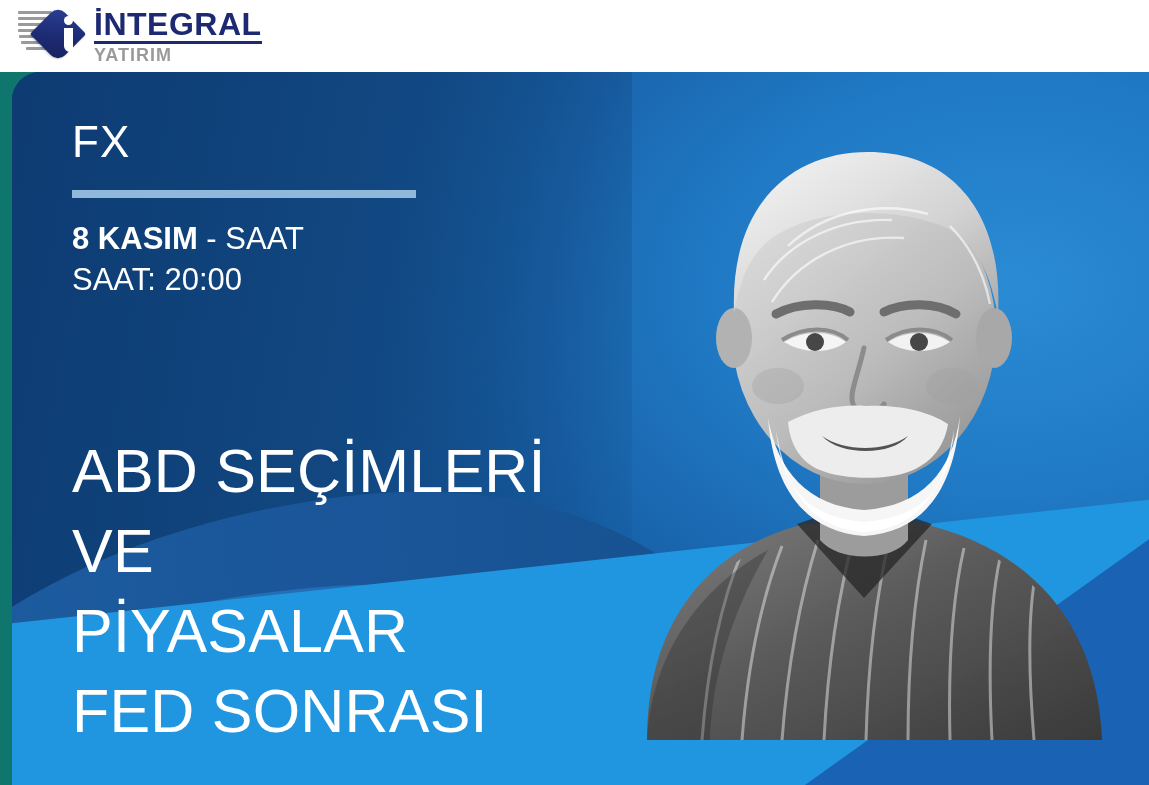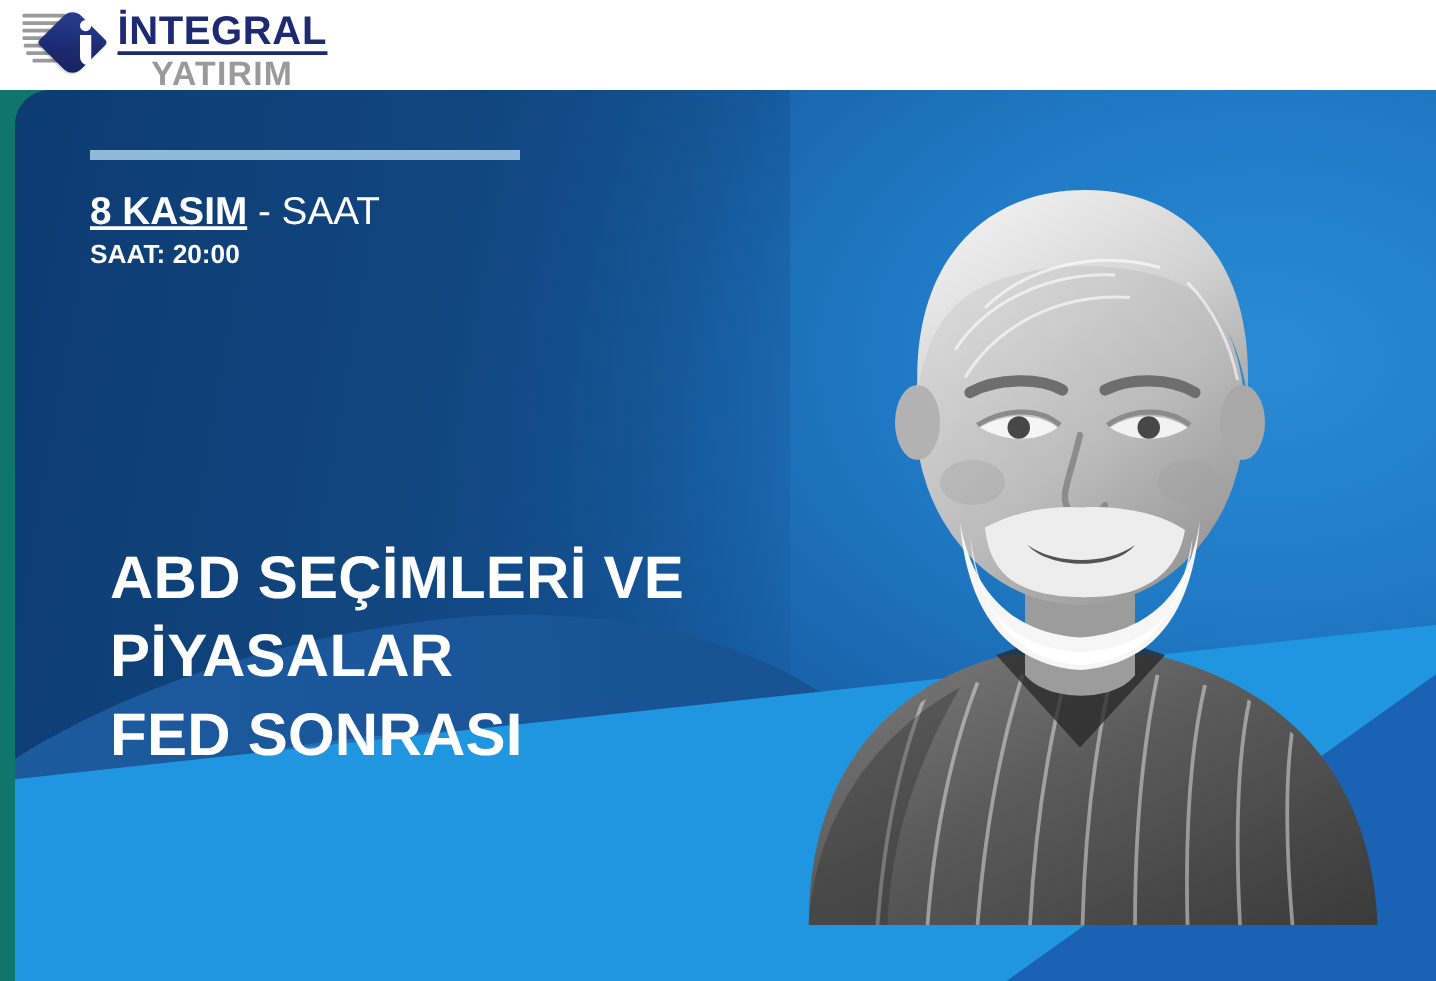--- a/index.html
+++ b/index.html
@@ -104,22 +104,22 @@
     font-size: 32px;
     font-weight: 700;
     letter-spacing: .5px;
     color: #1d2a72;
     border-bottom: 3px solid #1d2a72;
     padding-bottom: 1px;
     display: inline-block;
   }
   .logo-bottom {
     display: block;
-    text-align: center;
-    font-size: 27px;
+    text-align: left;
+    font-size: 18px;
     font-weight: 700;
     letter-spacing: 1px;
     color: #9a9a9a;
     margin-top: 2px;
   }
 
   
   #promo-banner {
     position: absolute;
     left: 12px;
@@ -216,38 +216,38 @@
     background: #8fb8da;
     margin-bottom: 22px;
   }
   #event-date {
     font-size: 31px;
     color: #ffffff;
     line-height: 1.2;
     margin: 0;
     white-space: nowrap;
   }
-  #event-date .date-strong { font-weight: 700; text-decoration: underline; }
+  #event-date .date-strong { font-weight: 700; }
   #event-date .date-day { font-weight: 400; }
   #event-time {
-    font-size: 21px;
-    font-weight: 700;
+    font-size: 31px;
+    font-weight: 400;
     color: #ffffff;
     line-height: 1.25;
     margin: 4px 0 0 0;
   }
 
   #event-headline {
     position: absolute;
-    left: 76px;
+    left: 60px;
     top: 360px;
     width: 560px;
     margin: 0;
-    font-size: 48px;
-    font-weight: 700;
+    font-size: 61px;
+    font-weight: 400;
     color: #ffffff;
     line-height: 1.31;
     letter-spacing: .2px;
   }
   #event-headline span { display: block; }
 </style>
 </head>
 <body>
 
 <div id="page">
@@ -359,20 +359,21 @@
         <path d="M184 330 C196 400 224 428 272 432 C322 428 350 400 362 330 C358 392 326 418 272 422 C220 418 190 392 184 330 Z" fill="#ffffff" opacity=".75"></path>
 
         <path d="M230 336 C252 352 294 352 316 336 C300 356 248 356 230 336 Z" fill="#555555"></path>
 
         <ellipse cx="186" cy="286" rx="26" ry="18" fill="#9e9e9e" opacity=".35"></ellipse>
         <ellipse cx="360" cy="286" rx="26" ry="18" fill="#9e9e9e" opacity=".35"></ellipse>
       </svg>
     </div>
 
     <div id="event-info">
+      <div id="category-label">FX</div>
       <div id="divider-rule"></div>
       <p id="event-date">
         <span class="date-strong">8 KASIM</span><span class="date-day"> - SAAT</span>
       </p>
       <p id="event-time">SAAT: 20:00</p>
     </div>
 
     <h1 id="event-headline">
       <span>ABD SEÇİMLERİ VE</span>
       <span>PİYASALAR</span>

